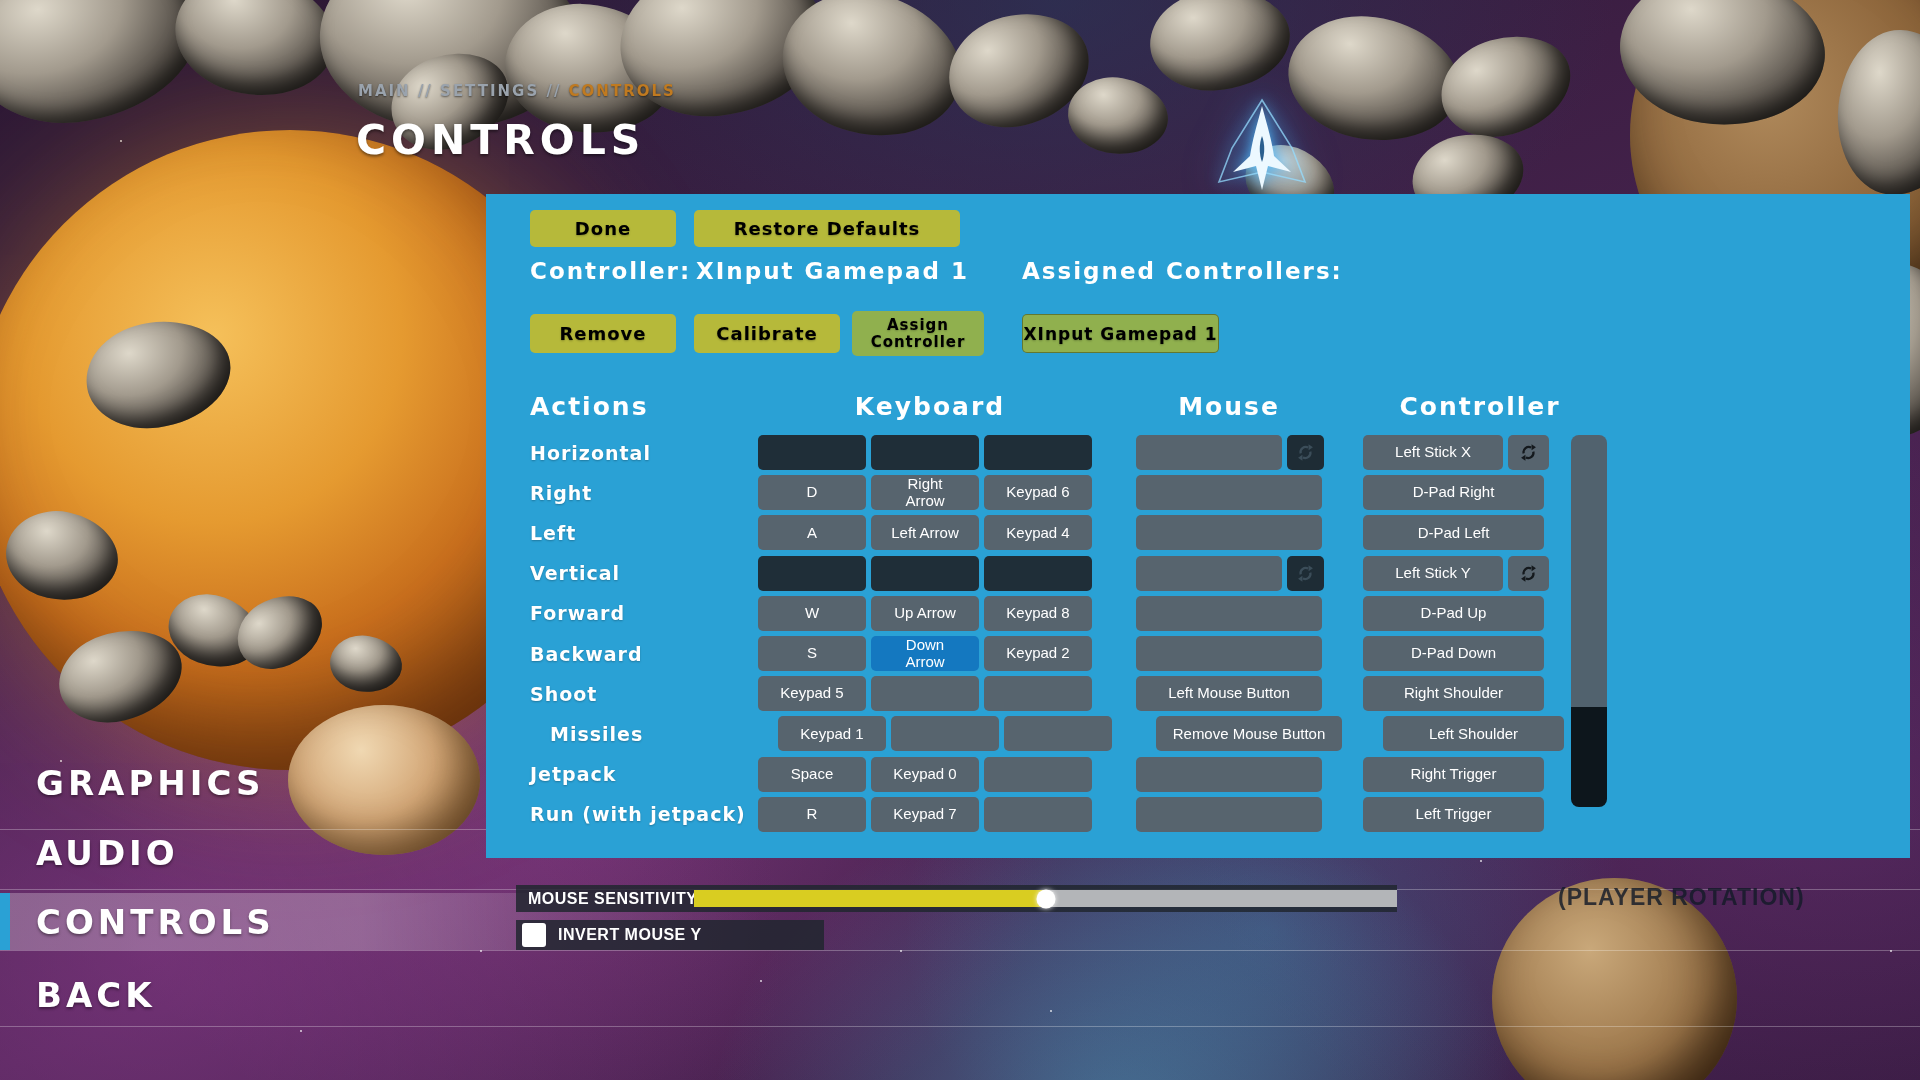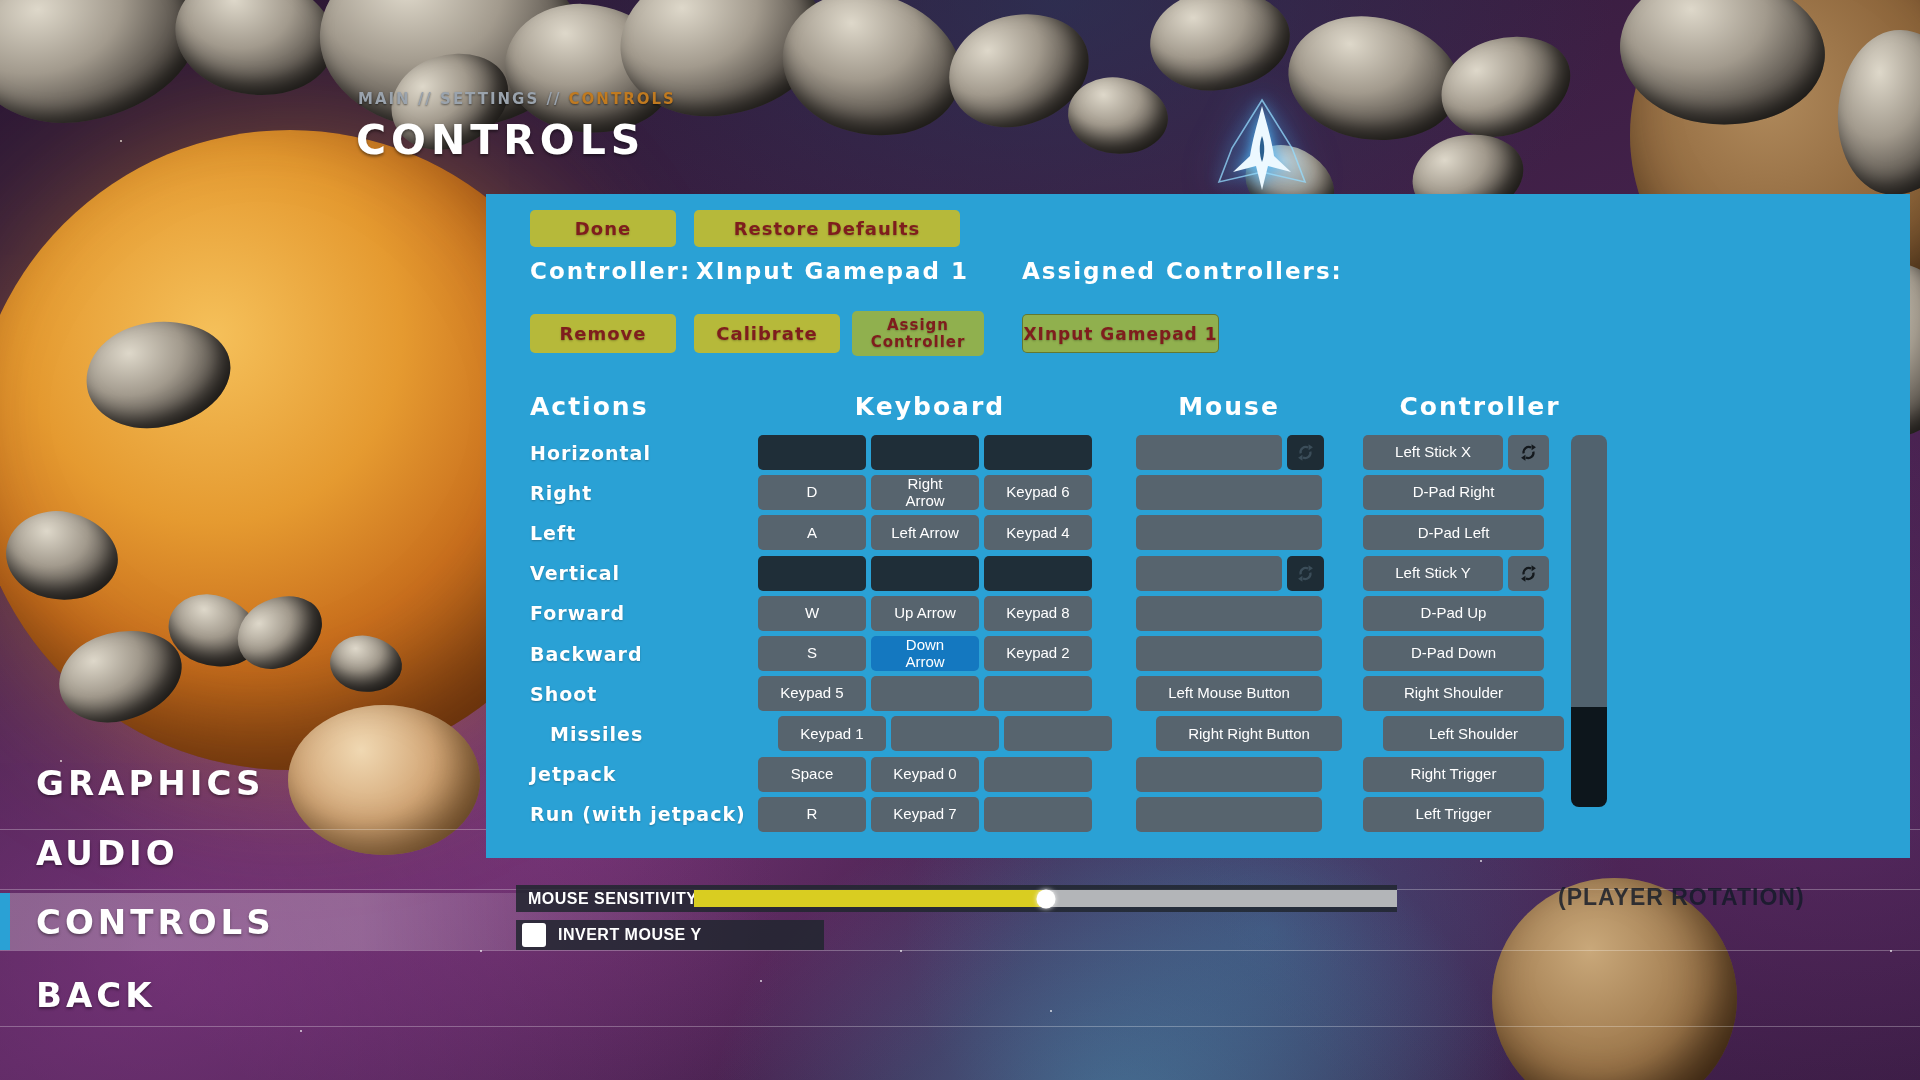--- a/index.html
+++ b/index.html
@@ -23,36 +23,36 @@
   #stars { inset:0; z-index:1; }
   #stars .dot { position:absolute; width:2px; height:2px; background:#fff; border-radius:50%; opacity:.8; }
   .planet { position:absolute; border-radius:50%; z-index:1; }
   .rock { position:absolute; z-index:2;
     background: radial-gradient(ellipse at 32% 26%, #ded8ca, #a29a8d 38%, #57514a 66%, #27231e 92%);
     border-radius: 48% 52% 55% 45% / 52% 48% 52% 48%;
     box-shadow: inset -8px -10px 18px rgba(0,0,0,.55);
   }
 
   
-  #breadcrumb { left:358px; top:90px; z-index:3; font-family:"DejaVu Sans",sans-serif; font-weight:700; font-size:15px; letter-spacing:2px; color:#9aa3ad; text-shadow:0 1px 2px rgba(0,0,0,.5); }
+  #breadcrumb { left:358px; top:82px; z-index:3; font-family:"DejaVu Sans",sans-serif; font-weight:700; font-size:15px; letter-spacing:2px; color:#9aa3ad; text-shadow:0 1px 2px rgba(0,0,0,.5); }
   #breadcrumb .cur { color:#c07a20; }
   #page-title { left:356px; top:116px; z-index:3; font-size:41px; letter-spacing:5px; text-shadow:0 2px 3px rgba(0,0,0,.45); }
   #ship-logo { left:1212px; top:92px; z-index:3; filter:drop-shadow(0 0 7px rgba(80,190,255,.95)) drop-shadow(0 0 18px rgba(60,160,255,.55)); }
 
   
   .sep { left:0; width:1920px; height:1px; background:rgba(255,255,255,.28); z-index:2; }
   #sidebar { left:0; top:0; width:900px; height:1080px; z-index:3; pointer-events:none; }
   .side-item { position:absolute; left:0; width:900px; display:flex; align-items:center; padding-left:36px; pointer-events:auto; cursor:pointer; }
   .side-item .lbl { font-size:34px; letter-spacing:4px; text-shadow:0 2px 3px rgba(0,0,0,.4); }
   .side-item.selected { background:linear-gradient(to right, rgba(255,255,255,.26) 0%, rgba(255,255,255,.26) 40%, rgba(255,255,255,.10) 62%, rgba(255,255,255,0) 85%); }
   .side-item.selected::before { content:""; position:absolute; left:0; top:0; bottom:0; width:10px; background:var(--panel-bg,#2aa1d5); }
 
   
   #panel { left:486px; top:194px; width:1424px; height:664px; background:var(--panel-bg,#2aa1d5); z-index:4; }
-  .btn { position:absolute; display:flex; align-items:center; justify-content:center; text-align:center; border-radius:5px; cursor:pointer; color:#7f1d1d; font-family:"DejaVu Sans",sans-serif; font-weight:700; letter-spacing:1px; text-shadow:0 1px 2px rgba(0,0,0,.25); }
+  .btn { position:absolute; display:flex; align-items:center; justify-content:center; text-align:center; border-radius:5px; cursor:pointer; color:#000000; font-family:"DejaVu Sans",sans-serif; font-weight:700; letter-spacing:1px; text-shadow:0 1px 2px rgba(0,0,0,.25); }
   .btn.olive { background:var(--button-olive,#b6b93a); }
   .btn.green { background:var(--button-green,#90b04e); }
   #btn-done { left:44px; top:16px; width:146px; height:37px; font-size:18px; }
   #btn-restore { left:208px; top:16px; width:266px; height:37px; font-size:18px; }
   #lbl-controller { left:44px; top:64px; font-size:23px; }
   #val-controller { left:210px; top:64px; font-size:23px; }
   #lbl-assigned { left:536px; top:64px; font-size:23px; }
   #btn-remove { left:44px; top:120px; width:146px; height:39px; font-size:18px; }
   #btn-calibrate { left:208px; top:120px; width:146px; height:39px; font-size:18px; }
   #btn-assign { left:366px; top:117px; width:132px; height:45px; font-size:15px; line-height:1.1; letter-spacing:1px; }
@@ -298,21 +298,21 @@
         <div class="cell kb1"></div>
         <div class="cell kb2"></div>
         <div class="cell mcell">Left Mouse Button</div>
         <div class="cell ccell">Right Shoulder</div>
       </div>
       <div class="brow" style="top: 522.4px; margin-left: 20px;">
         <div class="action techno">Missiles</div>
         <div class="cell kb0">Keypad 1</div>
         <div class="cell kb1"></div>
         <div class="cell kb2"></div>
-        <div class="cell mcell">Right Right Button</div>
+        <div class="cell mcell">Remove Mouse Button</div>
         <div class="cell ccell">Left Shoulder</div>
       </div>
       <div class="brow" style="top: 562.6px;">
         <div class="action techno">Jetpack</div>
         <div class="cell kb0">Space</div>
         <div class="cell kb1">Keypad 0</div>
         <div class="cell kb2"></div>
         <div class="cell mcell"></div>
         <div class="cell ccell">Right Trigger</div>
       </div>

